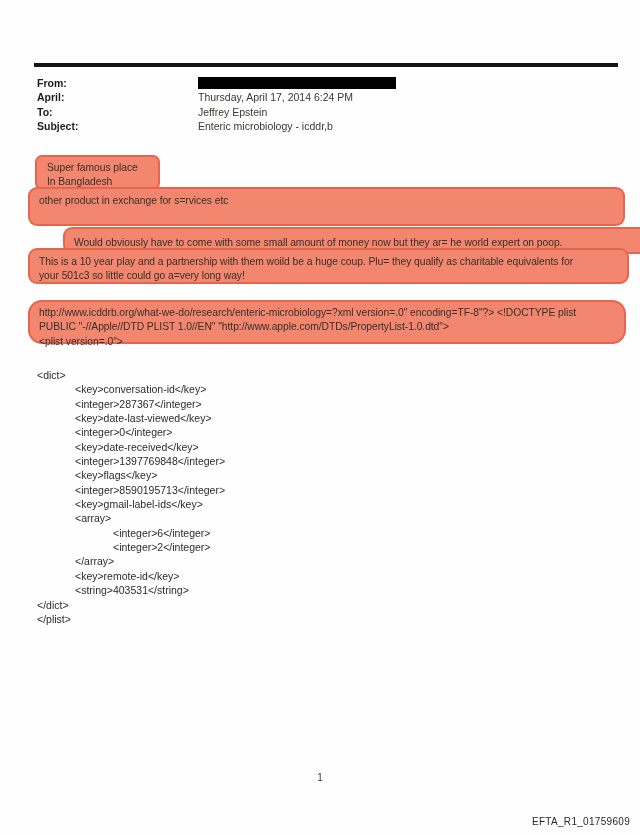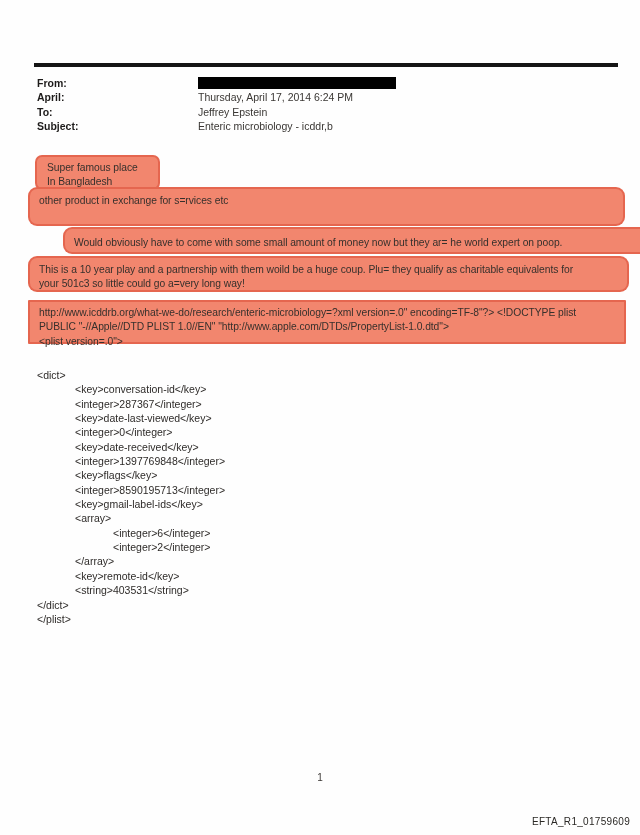--- a/index.html
+++ b/index.html
@@ -24,22 +24,22 @@
     background:#f2866e;
     border:2px solid rgba(218,76,54,0.55);
     border-radius:7px;
     font-size:10.3px; line-height:14.4px; letter-spacing:-0.05px;
     color:#36302c;
   }
   .hl .ln { white-space:nowrap; }
   .hl1 { left:35px;  top:155px; width:125px; height:35px; padding:4px 0 0 10px; }
   .hl2 { left:28px;  top:187px; width:597px; height:39px; padding:5px 0 0 9px;  border-radius:9px; }
   .hl3 { left:28px;  top:227px; width:611px; height:27px; padding:7px 12px 0 9px;  border-radius:9px;margin-left:35px; }
-  .hl4 { left:28px;  top:256px; width:601px; height:36px; padding:5px 0 0 9px;  border-radius:9px; }
-  .hl5 { left:28px;  top:300px; width:598px; height:44px; padding:4px 0 0 9px;  border-radius:1px; }
+  .hl4 { left:28px;  top:248px; width:601px; height:36px; padding:5px 0 0 9px;  border-radius:9px; }
+  .hl5 { left:28px;  top:300px; width:598px; height:44px; padding:4px 0 0 9px;  border-radius:14px; }
 
   
   .plist {
     position:absolute; left:37px; top:347px;
     font-size:10.5px; line-height:14.35px;
     white-space:pre; tab-size:38px; -moz-tab-size:38px;
     color:#2e2b29;
     margin-top:21px;
   }
 

